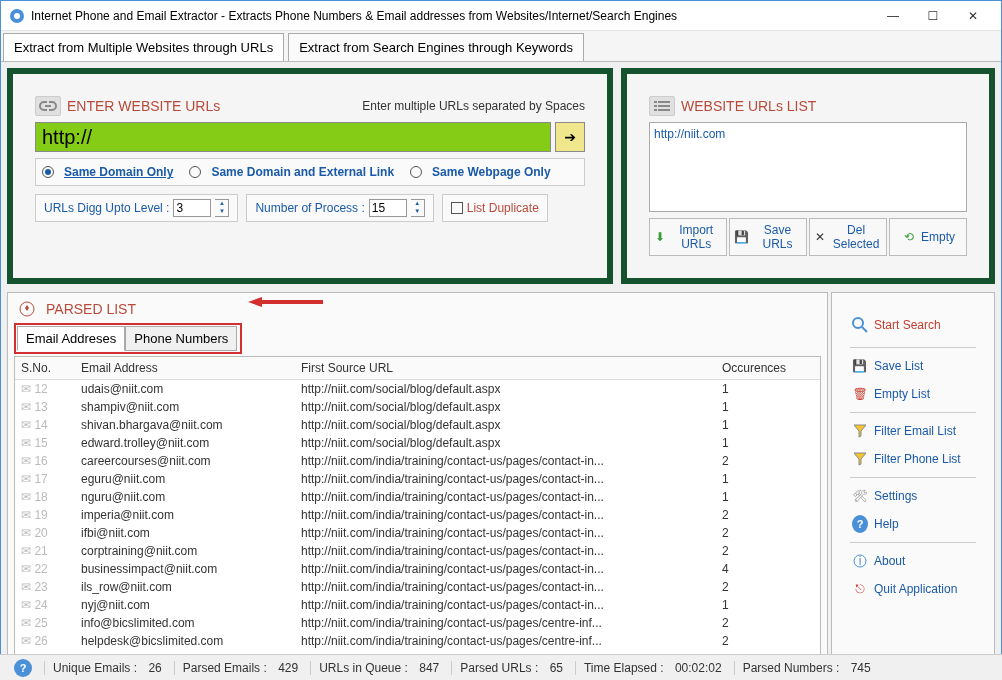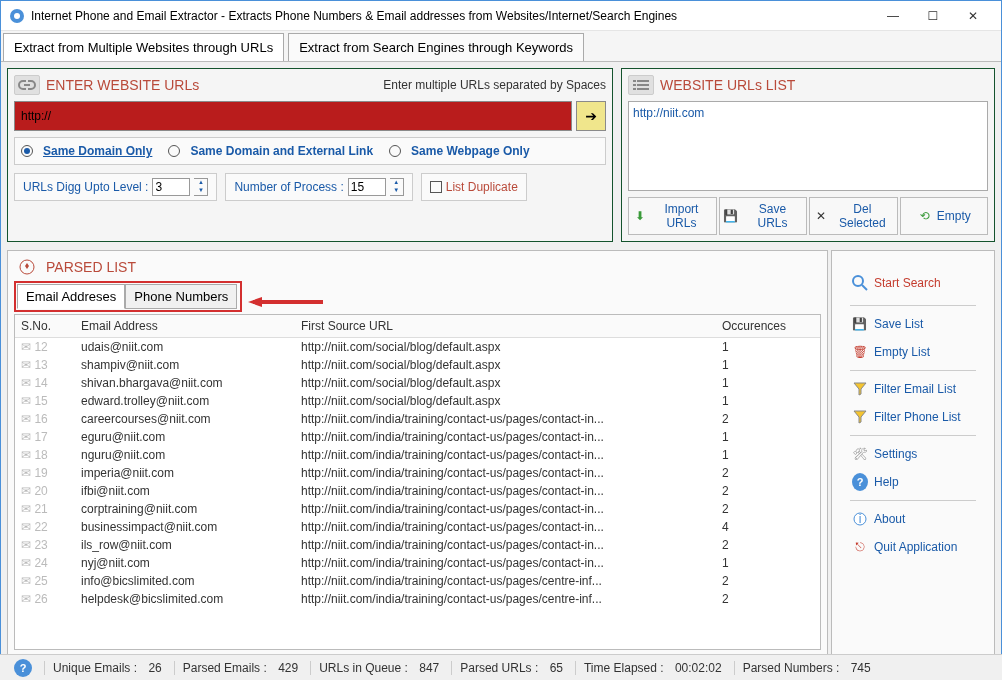--- a/index.html
+++ b/index.html
@@ -6,28 +6,28 @@
 body { background: #fff; width: 1002px; height: 680px; overflow: hidden; border: 1px solid #4a90d9; }
 .titlebar { height: 30px; display: flex; align-items: center; padding: 0 8px; background: #fff; border-bottom: 1px solid #e5e5e5; }
 .titlebar .app-icon { width: 16px; height: 16px; margin-right: 6px; }
 .titlebar .title { flex: 1; color: #000; font-size: 12px; }
 .titlebar .win-btn { width: 40px; height: 28px; display: flex; align-items: center; justify-content: center; color: #333; }
 .main-tabs { display: flex; background: #f5f5f5; border-bottom: 1px solid #bbb; }
 .main-tab { padding: 6px 10px; border: 1px solid #aaa; border-bottom: none; background: #fafafa; margin-right: 2px; margin-top: 2px; margin-left: 2px; font-size: 13px; }
 .main-tab.active { background: #fff; font-weight: normal; }
 .content { padding: 6px; background: #f0f0f0; }
 .top-row { display: flex; gap: 8px; }
-.panel { border: 1px solid #14532d; background: #f5f5f5; padding: 6px; }
+.panel { border: 6px solid #14532d; background: #f5f5f5; padding: 22px; }
 .panel-header { display: flex; align-items: center; margin-bottom: 6px; }
 .panel-header .hdr-icon { width: 26px; height: 20px; display:flex; align-items:center; justify-content:center; background:#e0e0e0; border:1px solid #ccc; border-radius:2px; margin-right:6px; }
 .panel-header .hdr-title { color: #b94a3a; font-size: 14px; font-weight: 500; }
 .panel-header .hdr-subtitle { margin-left: auto; font-size: 12px; color: #333; }
 .left-panel { flex: 1; }
 .url-input-row { display: flex; gap: 4px; }
-.url-input { flex: 1; height: 30px; border: 1px solid #8a8a8a; padding: 4px 6px; font-size: 12px; background: #b91c1c; }
+.url-input { flex: 1; height: 30px; border: 1px solid #8a8a8a; padding: 4px 6px; font-size: 20px; background: #84cc16; }
 .go-btn { width: 30px; height: 30px; border: 1px solid #8a8a8a; background: #f0e68c; display:flex; align-items:center; justify-content:center; font-size:14px; }
 .radio-row { display: flex; gap: 16px; margin-top: 6px; border:1px solid #ccc; padding:6px; background:#fafafa; }
 .radio-opt { display: flex; align-items: center; gap: 10px; color: #1a5aa8; cursor: pointer; font-weight: bold; }
 .radio-opt .dot { width: 12px; height: 12px; border: 1px solid #555; border-radius: 50%; display:flex; align-items:center; justify-content:center; }
 .radio-opt.selected .dot::after { content: ""; width: 6px; height: 6px; background: #1a5aa8; border-radius:50%; }
 .bottom-opts { display: flex; gap: 8px; margin-top: 8px; }
 .opt-box { border:1px solid #ccc; background:#fafafa; padding:4px 8px; display:flex; align-items:center; gap:4px; color:#1a5aa8; }
 .opt-box input[type=text] { width: 38px; height: 18px; border:1px solid #999; text-align:left; padding:0 2px; }
 .spinner { width:14px; height:18px; border:1px solid #999; border-left:none; display:flex; flex-direction:column; }
 .spinner div { flex:1; font-size:6px; text-align:center; }

